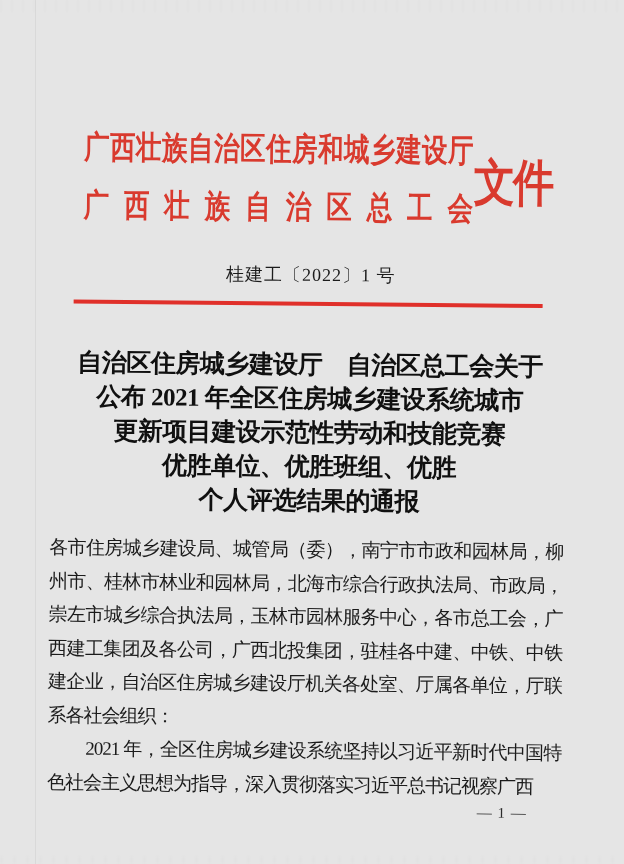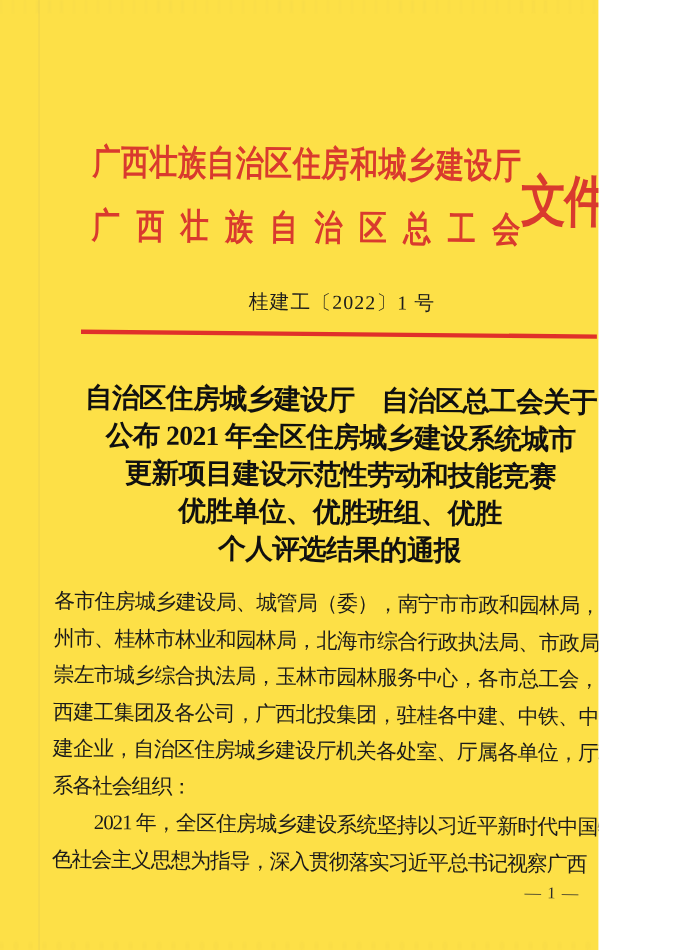--- a/index.html
+++ b/index.html
@@ -9,22 +9,22 @@
   }
   html,body{margin:0;padding:0;}
   body{
     width:624px;height:864px;
     background:#ffffff;
     font-family:"Liberation Serif","DejaVu Serif",serif;
     overflow:hidden;
   }
   .sheet{
     position:relative;
-    width:544px;height:864px;
-    background:#fde047;
+    width:624px;height:864px;
+    background:#e5e5e5;
     overflow:hidden;
     font-family:Liberation Serif, serif;
   }
   
   .scan-noise-top{
     position:absolute;top:0;left:0;right:0;height:12px;
     background:repeating-linear-gradient(90deg,rgba(120,120,120,.18) 0 2px,transparent 2px 11px);
     opacity:.18;filter:blur(1px);
   }
   .scan-noise-bottom{

